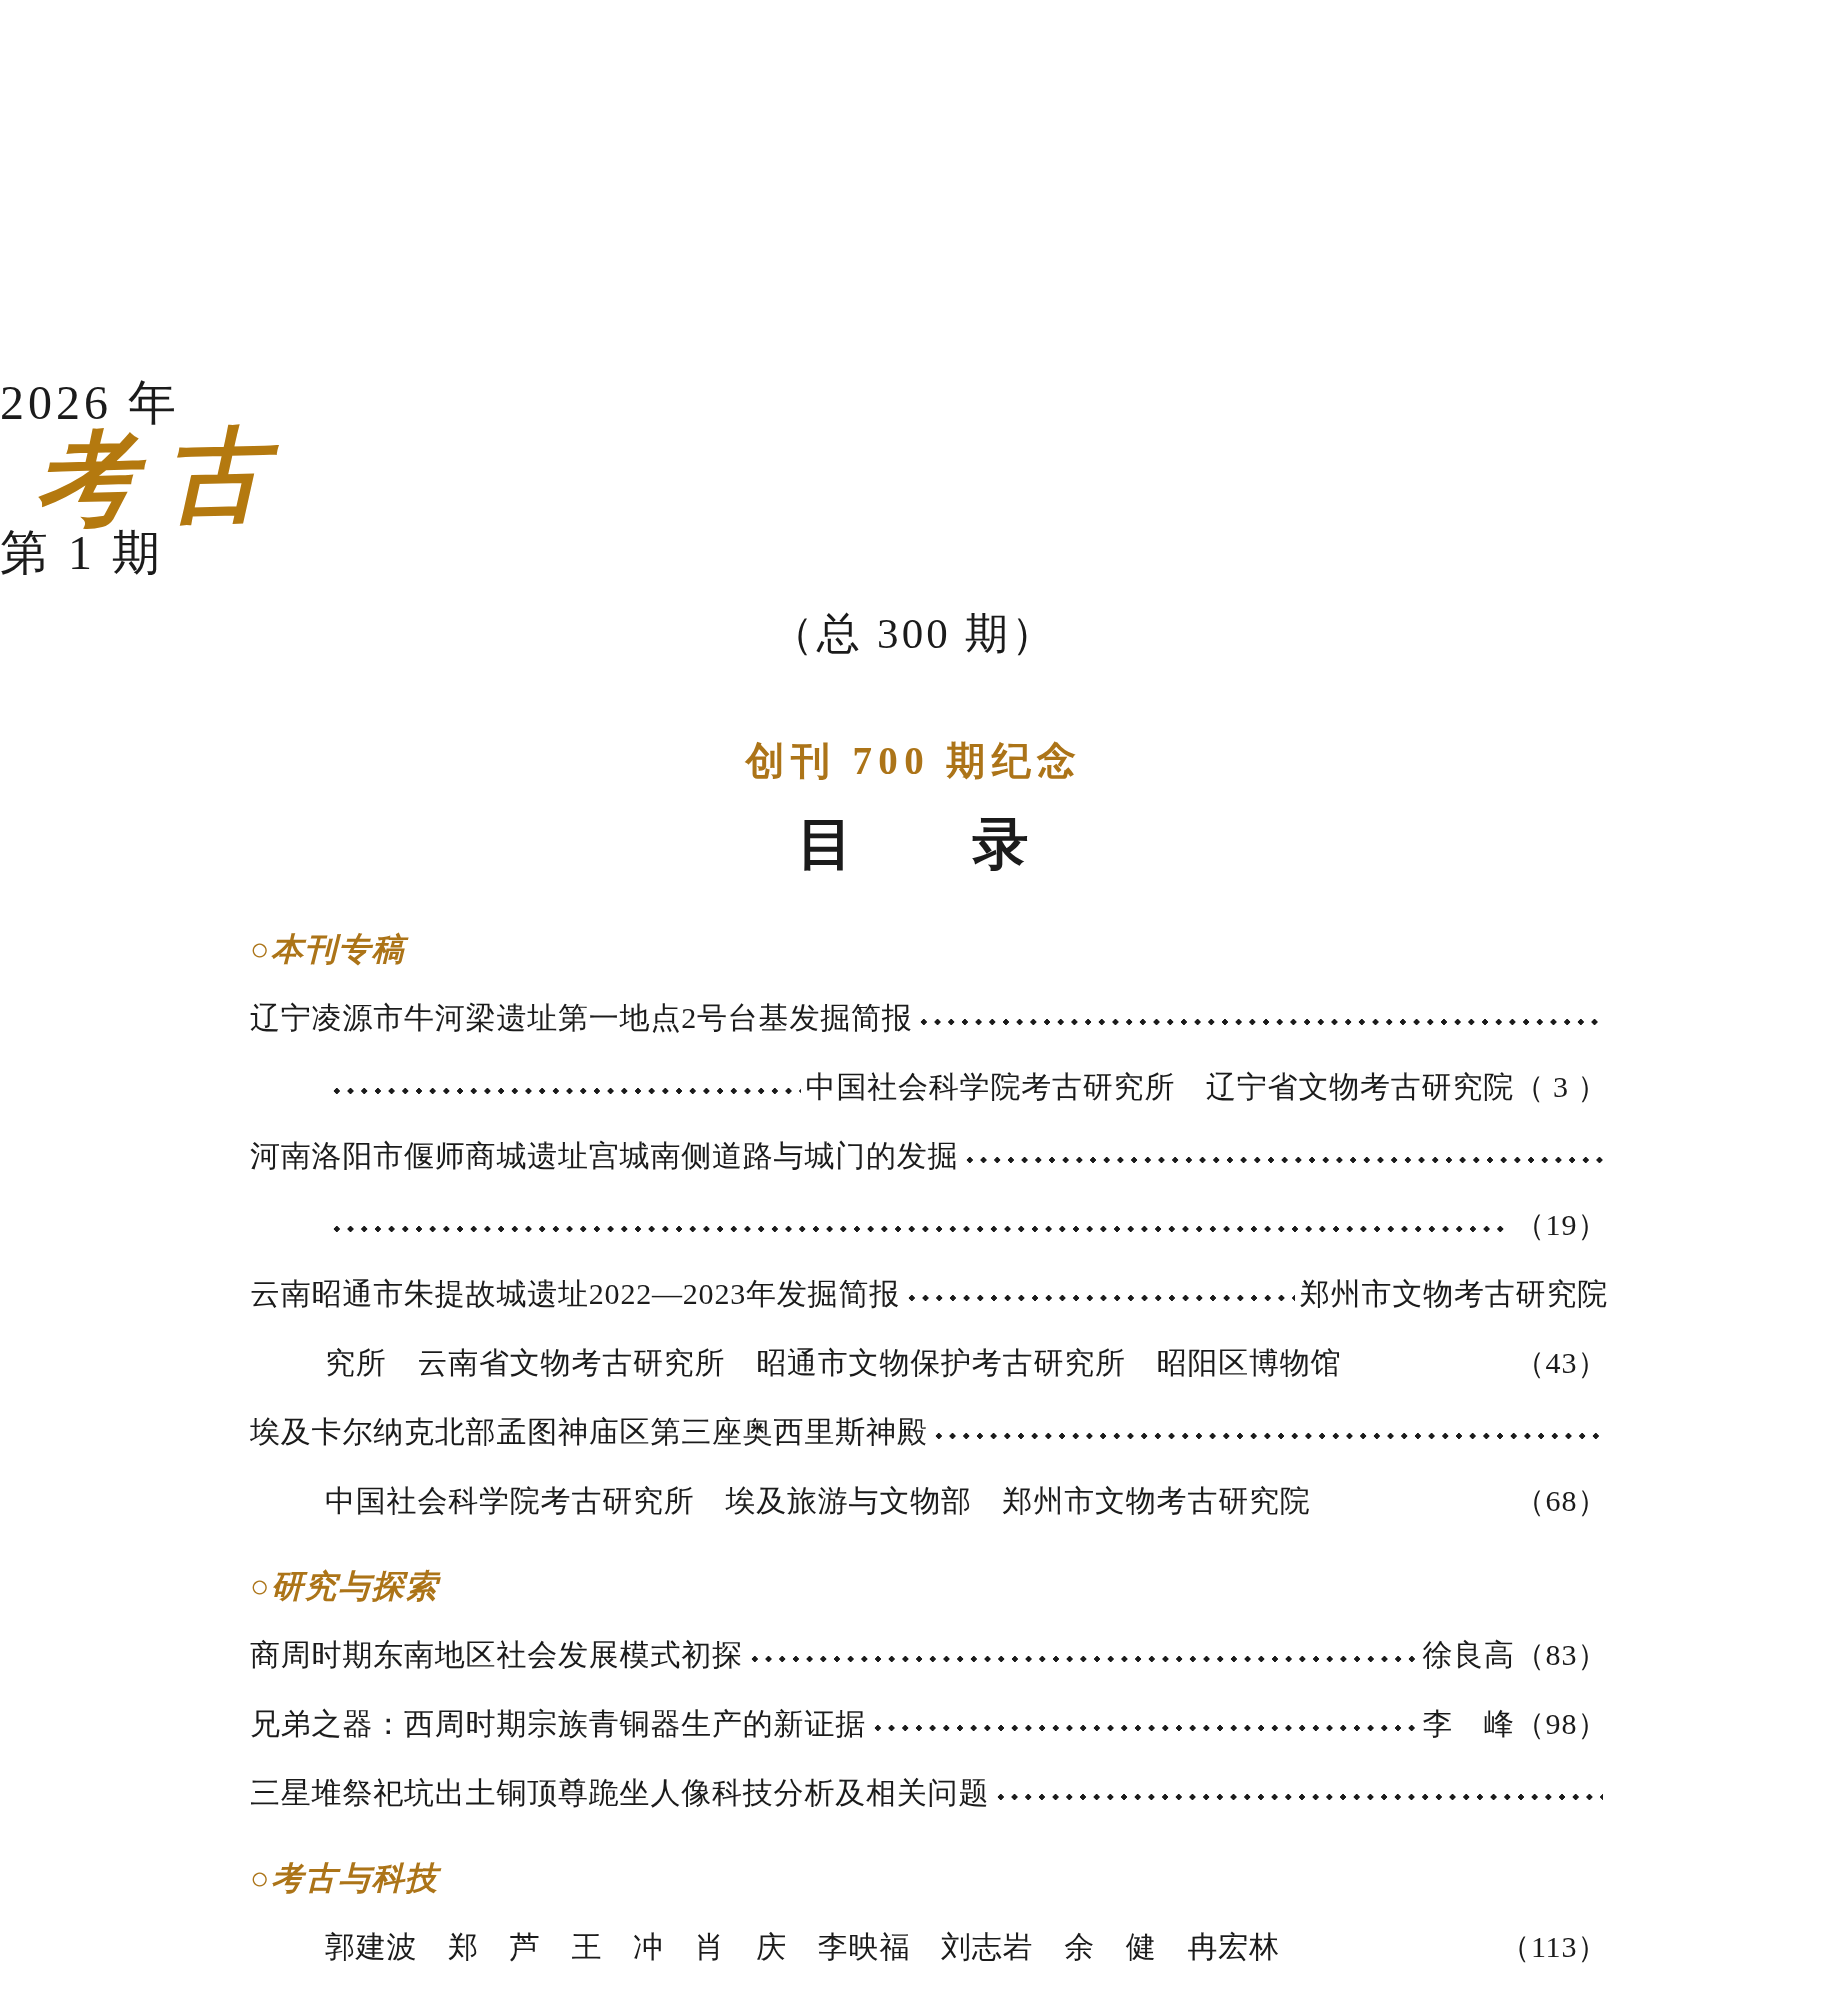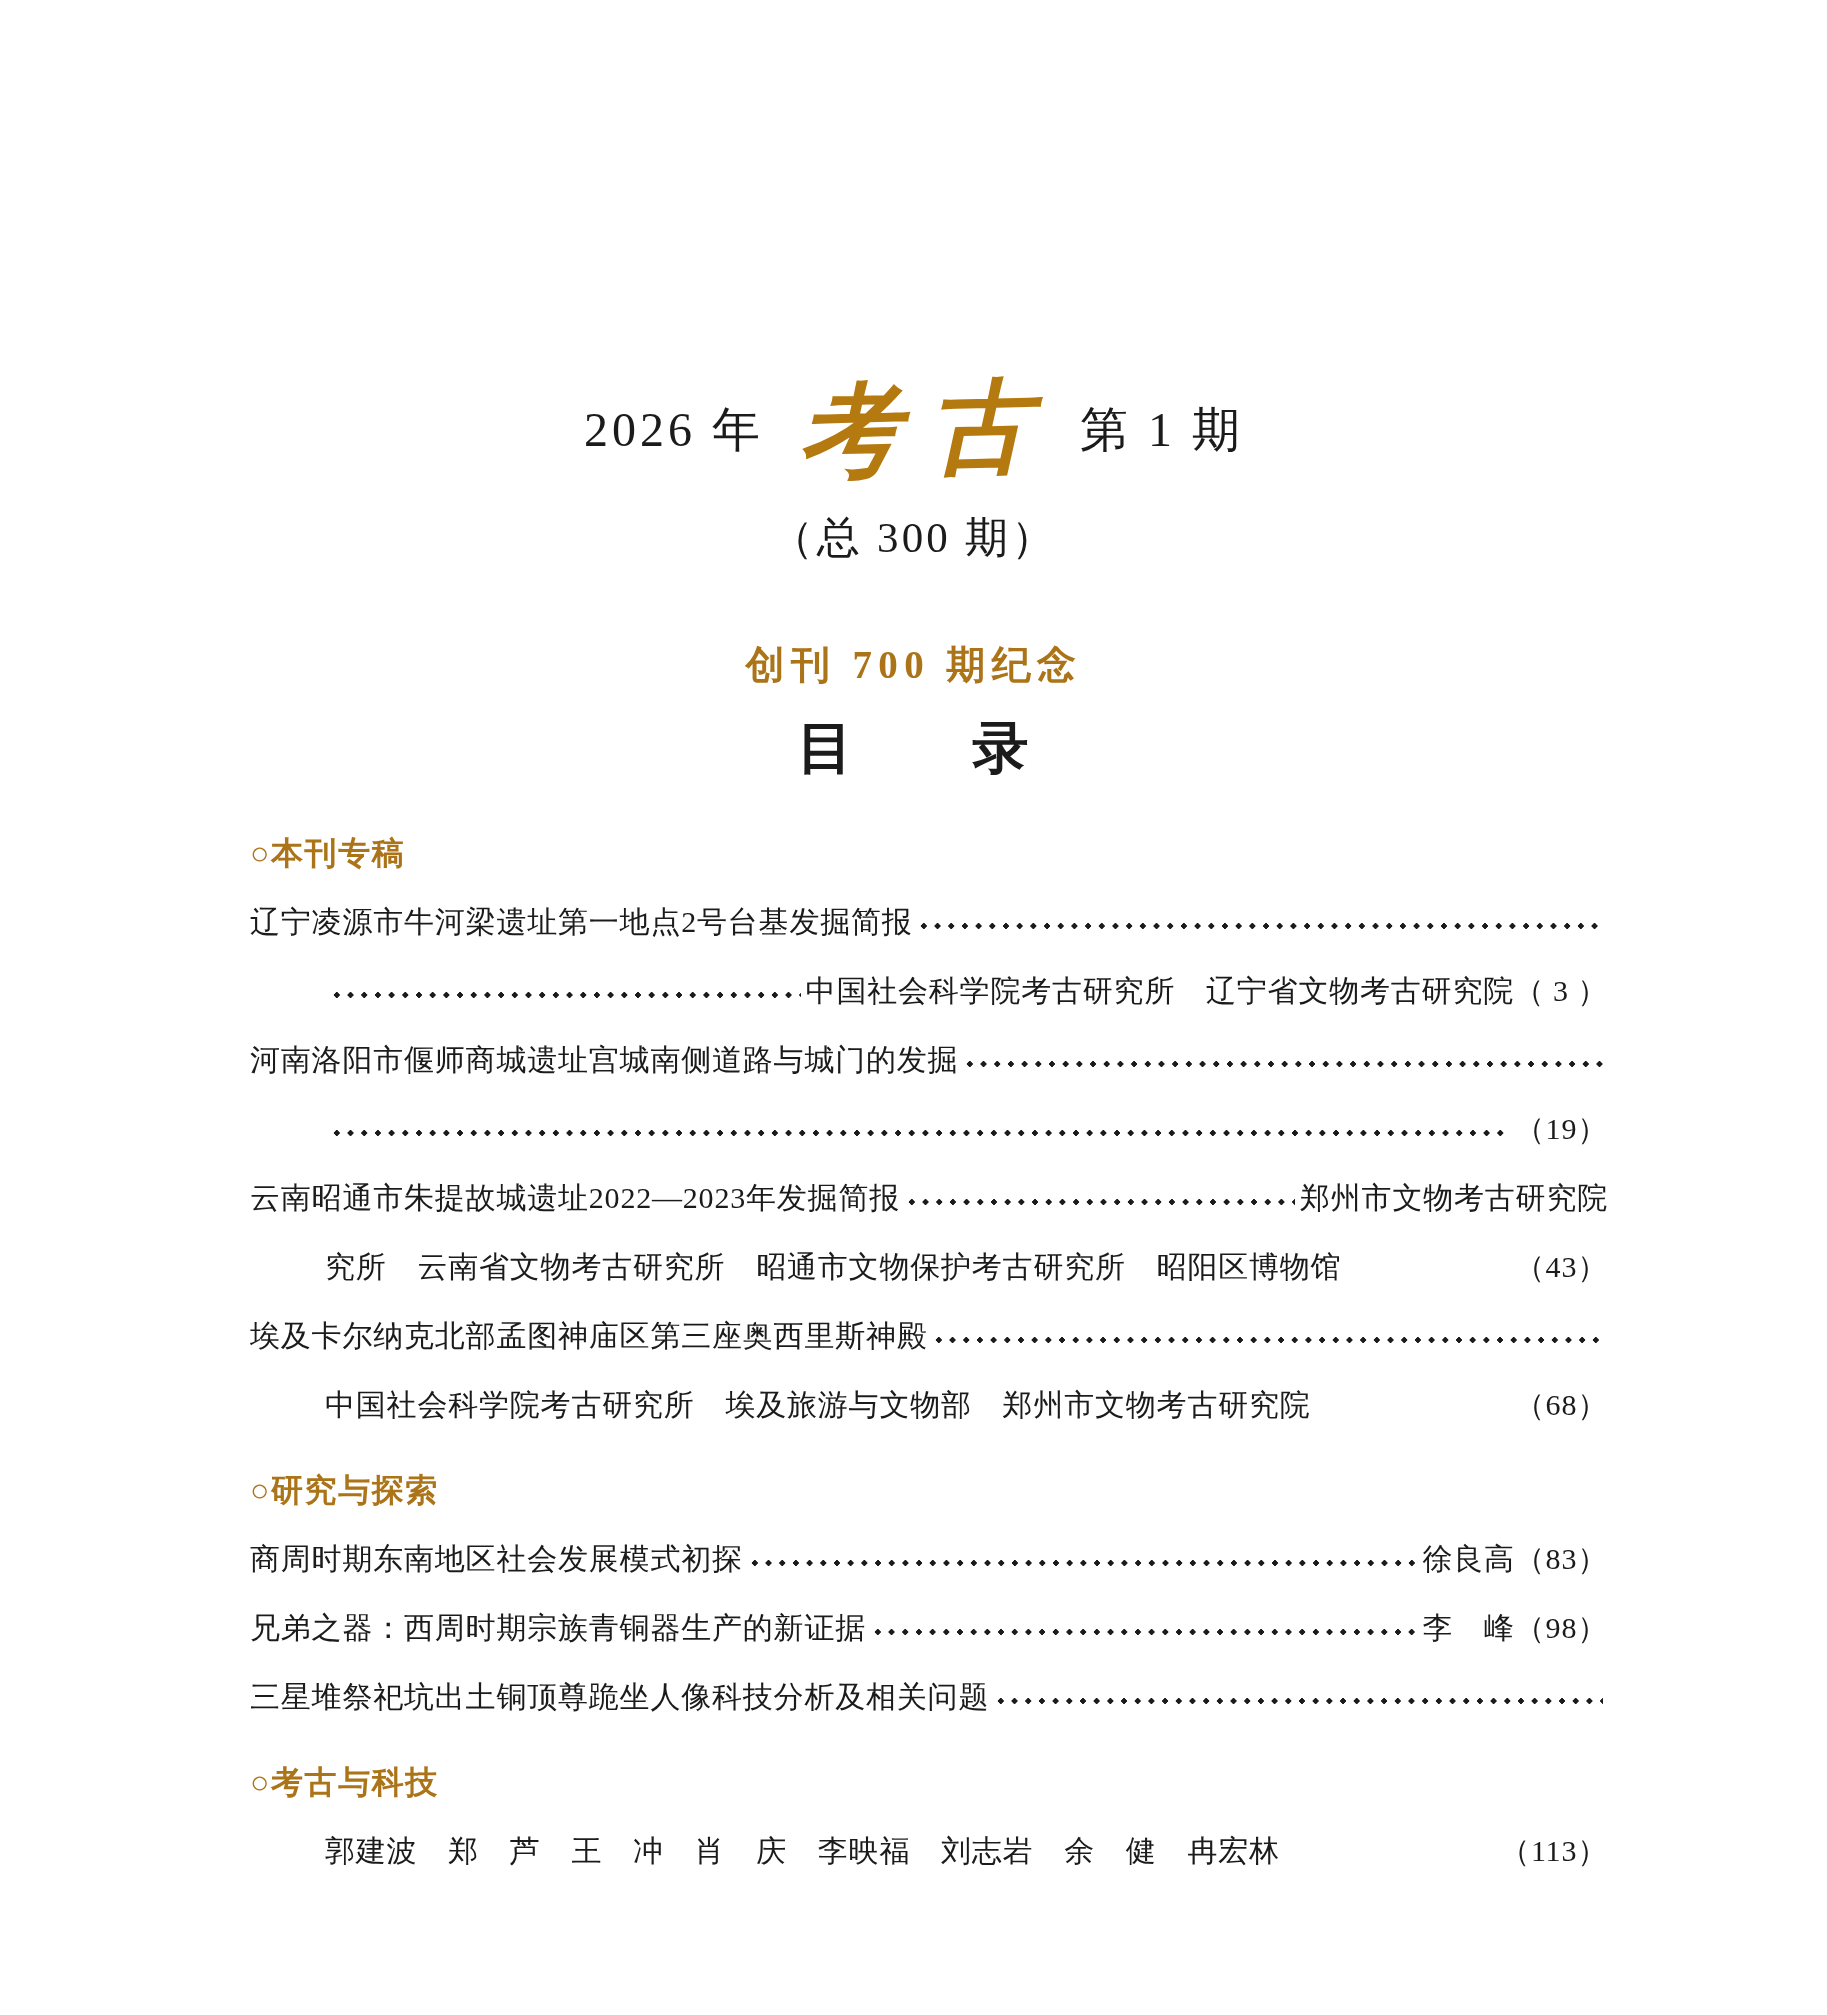--- a/index.html
+++ b/index.html
@@ -14,22 +14,23 @@
     position:relative;
     width:1828px;height:2559px;
     background:var(--paper);
     font-family:"Liberation Serif","DejaVu Serif",serif;
     color:var(--ink);
     overflow:hidden;
   }
   
   .masthead{padding-top:379px;text-align:center;}
   .title-row{
-    display:flex;justify-content:center;align-items:center;
+    display:flex;justify-content:center;align-items:flex-start;
     white-space:nowrap;
+    flex-direction:column;
   }
   .year,.issue{
     font-size:48px;letter-spacing:4px;line-height:1;
   }
   .logo{
     font-size:102px;line-height:1;
     color:var(--logo);
     font-weight:bold;
     font-style:italic;
     letter-spacing:28px;
@@ -62,20 +63,21 @@
     font-size:30px;
     white-space:nowrap;
     overflow:hidden;
   }
   .row.sec{
     font-family:"Liberation Sans","DejaVu Sans",sans-serif;
     font-size:32px;font-weight:bold;
     color:var(--accent);
     margin-top:16px;
     letter-spacing:1.6px;
+    font-style:italic;
   }
   .seg-text{flex:0 0 auto;letter-spacing:0.8px;}
   .seg-page{flex:0 0 auto;letter-spacing:0.8px;}
   .seg-gap{flex:0 0 auto;width:75px;}
   .seg-spring{flex:1 1 8px;}
   .seg-leader{
     flex:1 1 24px;min-width:16px;height:8px;align-self:center;
     margin:5.6px 4.8px 0 4.8px;
     background-image:radial-gradient(circle 2.8px at center,var(--ink) 98%,transparent 100%);
     background-size:13.7px 8px;

